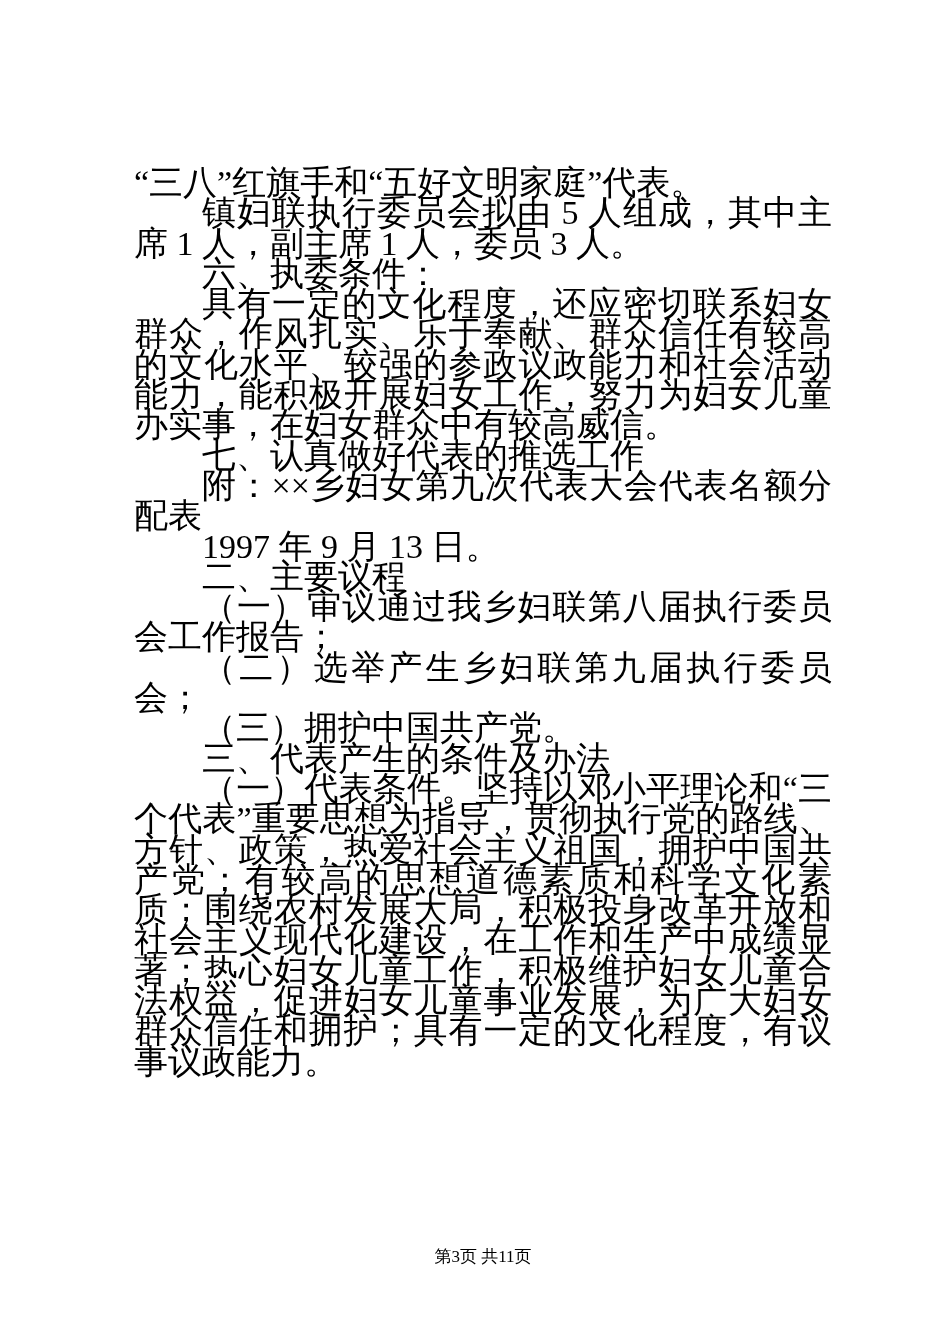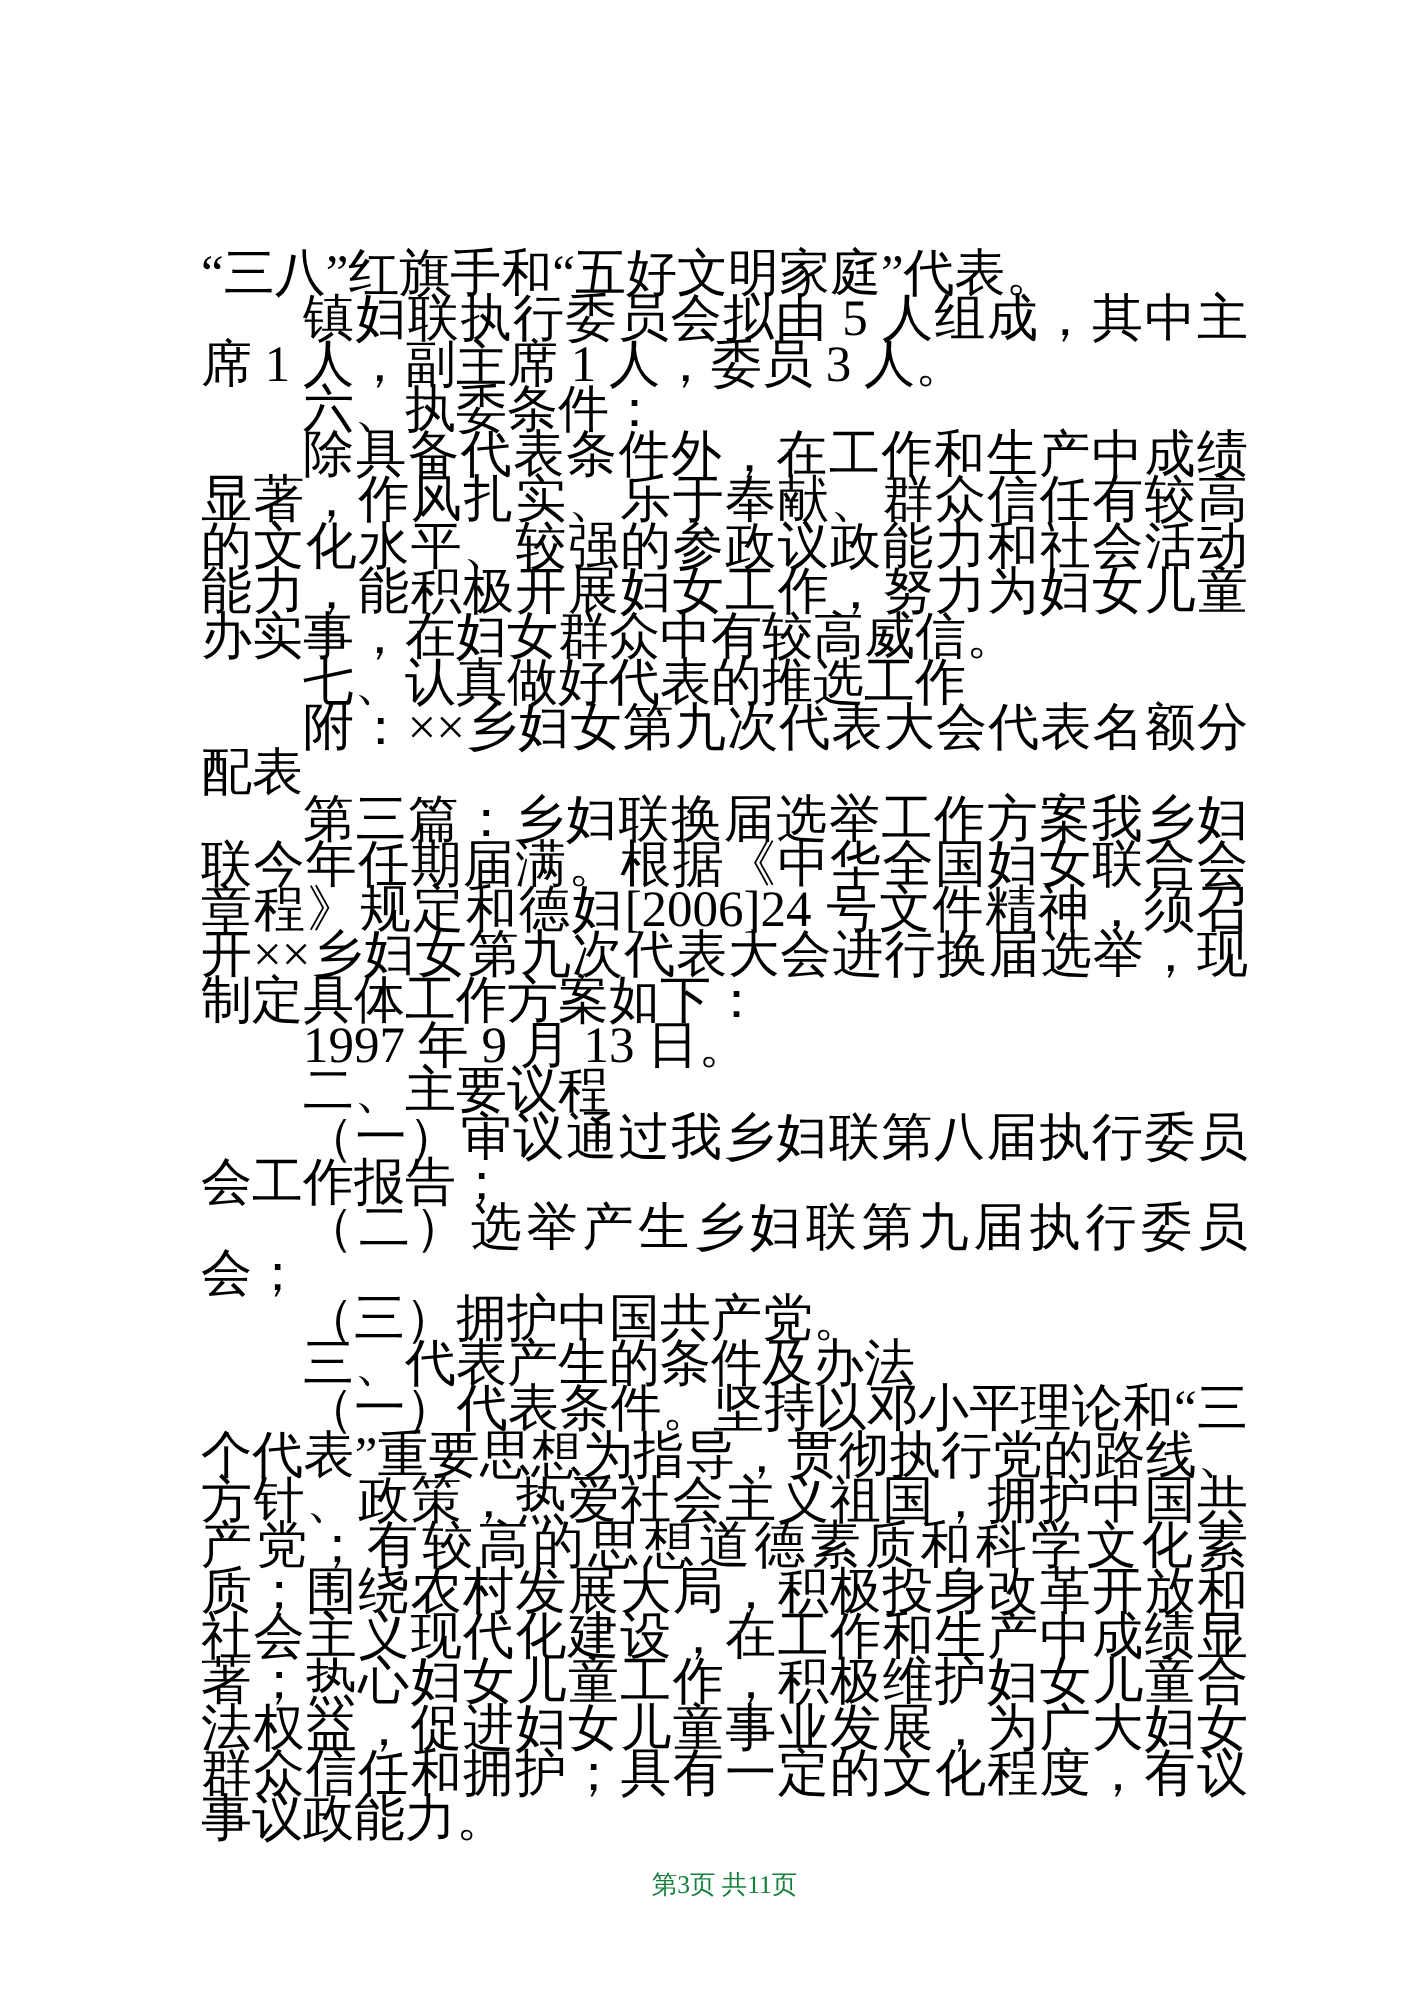--- a/index.html
+++ b/index.html
@@ -43,36 +43,35 @@
     text-indent: 0;
   }
   .footer {
     position: absolute;
     left: 134px;
     width: 698px;
     top: 1246px;
     text-align: center;
     font-size: 17px;
     line-height: 22px;
-    color: #15803d;
+    color: #000000;
   }
 </style>
 </head>
 <body>
 
 <div class="page">
 
   <div class="content">
     <p class="para no-indent">“三八”红旗手和“五好文明家庭”代表。</p>
     <p class="para">镇妇联执行委员会拟由 5 人组成，其中主席 1 人，副主席 1 人，委员 3 人。</p>
     <p class="para">六、执委条件：</p>
-    <p class="para">除具备代表条件外，在工作和生产中成绩显著，作风扎实、乐于奉献、群众信任有较高的文化水平、较强的参政议政能力和社会活动能力，能积极开展妇女工作，努力为妇女儿童办实事，在妇女群众中有较高威信。</p>
+    <p class="para">具有一定的文化程度，还应密切联系妇女群众，作风扎实、乐于奉献、群众信任有较高的文化水平、较强的参政议政能力和社会活动能力，能积极开展妇女工作，努力为妇女儿童办实事，在妇女群众中有较高威信。</p>
     <p class="para">七、认真做好代表的推选工作</p>
     <p class="para">附：××乡妇女第九次代表大会代表名额分配表</p>
-    <p class="para">第三篇：乡妇联换届选举工作方案我乡妇联今年任期届满。根据《中华全国妇女联合会章程》规定和德妇[2006]24 号文件精神，须召开××乡妇女第九次代表大会进行换届选举，现制定具体工作方案如下：</p>
     <p class="para">1997 年 9 月 13 日。</p>
     <p class="para">二、主要议程</p>
     <p class="para">（一）审议通过我乡妇联第八届执行委员会工作报告；</p>
     <p class="para">（二）选举产生乡妇联第九届执行委员会；</p>
     <p class="para">（三）拥护中国共产党。</p>
     <p class="para">三、代表产生的条件及办法</p>
     <p class="para">（一）代表条件。坚持以邓小平理论和“三个代表”重要思想为指导，贯彻执行党的路线、方针、政策，热爱社会主义祖国，拥护中国共产党；有较高的思想道德素质和科学文化素质；围绕农村发展大局，积极投身改革开放和社会主义现代化建设，在工作和生产中成绩显著；热心妇女儿童工作，积极维护妇女儿童合法权益，促进妇女儿童事业发展，为广大妇女群众信任和拥护；具有一定的文化程度，有议事议政能力。</p>
   </div>
 
   <div class="footer">

